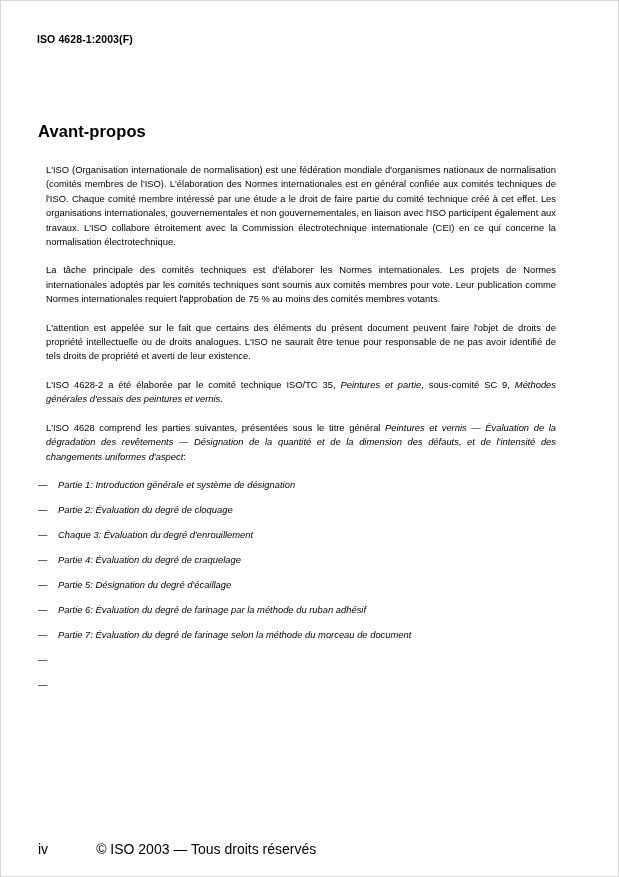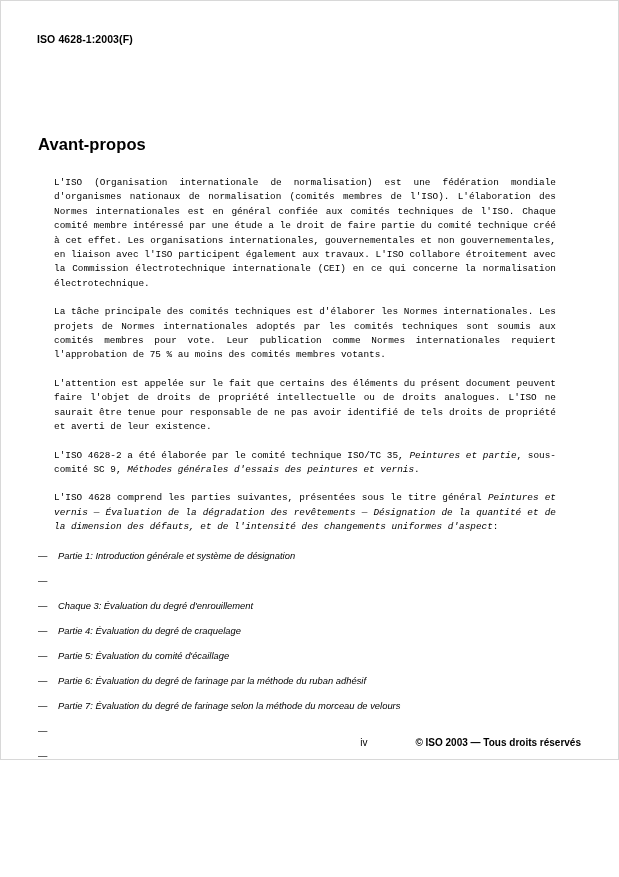--- a/index.html
+++ b/index.html
@@ -6,57 +6,56 @@
     margin: 0;
     padding: 0;
     background: #ffffff;
   }
   body {
     font-family: "Liberation Sans", sans-serif;
   }
   .page {
     position: relative;
     width: 619px;
-    height: 760px;
+    height: 877px;
     background: #ffffff;
     box-sizing: border-box;
     border: 1px solid #d8d8d8;
     overflow: hidden;
   }
   .header {
     position: absolute;
     top: 32px;
     left: 36px;
     right: 36px;
     font-size: 10.5px;
     font-weight: bold;
     color: #000000;
     letter-spacing: 0.1px;
   }
   .content {
     position: absolute;
-    top: 134px;
+    top: 121px;
     left: 37px;
     width: 518px;
   }
   h1.title {
     font-size: 16.5px;
     font-weight: bold;
     margin: 0 0 22px 0;
     letter-spacing: 0.1px;
     color: #000000;
   }
   p.para {
     font-size: 9.4px;
     line-height: 14.4px;
     text-align: justify;
-    margin: 0 0 14px 16px;
+    margin: 0 0 14px 8px;
     color: #000000;
     hyphens: none;
-    font-family: Liberation Mono, monospace;
   }
   .it {
     font-style: italic;
   }
   .list {
     margin: 8px 0 0 0;
     padding: 0;
     list-style: none;
   }
   .list-item {
@@ -69,34 +68,34 @@
   .dash {
     width: 20px;
     flex: 0 0 20px;
     font-style: normal;
   }
   .item-text {
     font-style: italic;
   }
   .footer {
     position: absolute;
-    bottom: 11px;
+    bottom: 19px;
     left: 37px;
     right: 37px;
     display: flex;
-    justify-content: flex-end;
+    justify-content: flex-start;
     align-items: baseline;
-    font-size: 10px;
+    font-size: 14px;
     color: #000000;
   }
   .footer-page {
     font-weight: normal;
   }
   .footer-copy {
-    font-weight: bold;
+    font-weight: normal;
     padding-left: 48px;
   }
 </style>
 </head>
 <body>
 
 <div class="page">
 
   <div class="header">
     <span>ISO 4628-1:2003(F)</span>
@@ -118,40 +117,41 @@
 
     <p class="para"><span>L'ISO 4628 comprend les parties suivantes, présentées sous le titre général </span><span class="it">Peintures et vernis — Évaluation de la dégradation des revêtements — Désignation de la quantité et de la dimension des défauts, et de l'intensité des changements uniformes d'aspect</span><span>:</span></p>
 
     <ul class="list">
       <li class="list-item">
         <span class="dash">—</span>
         <span class="item-text">Partie 1: Introduction générale et système de désignation</span>
       </li>
       <li class="list-item">
         <span class="dash">—</span>
+        <span class="item-text">Partie 2: Évaluation du degré de cloquage</span>
       </li>
       <li class="list-item">
         <span class="dash">—</span>
         <span class="item-text">Chaque 3: Évaluation du degré d'enrouillement</span>
       </li>
       <li class="list-item">
         <span class="dash">—</span>
         <span class="item-text">Partie 4: Évaluation du degré de craquelage</span>
       </li>
       <li class="list-item">
         <span class="dash">—</span>
-        <span class="item-text">Partie 5: Évaluation du comité d'écaillage</span>
+        <span class="item-text">Partie 5: Désignation du degré d'écaillage</span>
       </li>
       <li class="list-item">
         <span class="dash">—</span>
         <span class="item-text">Partie 6: Évaluation du degré de farinage par la méthode du ruban adhésif</span>
       </li>
       <li class="list-item">
         <span class="dash">—</span>
-        <span class="item-text">Partie 7: Évaluation du degré de farinage selon la méthode du morceau de velours</span>
+        <span class="item-text">Partie 7: Évaluation du degré de farinage selon la méthode du morceau de document</span>
       </li>
       <li class="list-item">
         <span class="dash">—</span>
       </li>
       <li class="list-item">
         <span class="dash">—</span>
       </li>
     </ul>
 
   </div>

